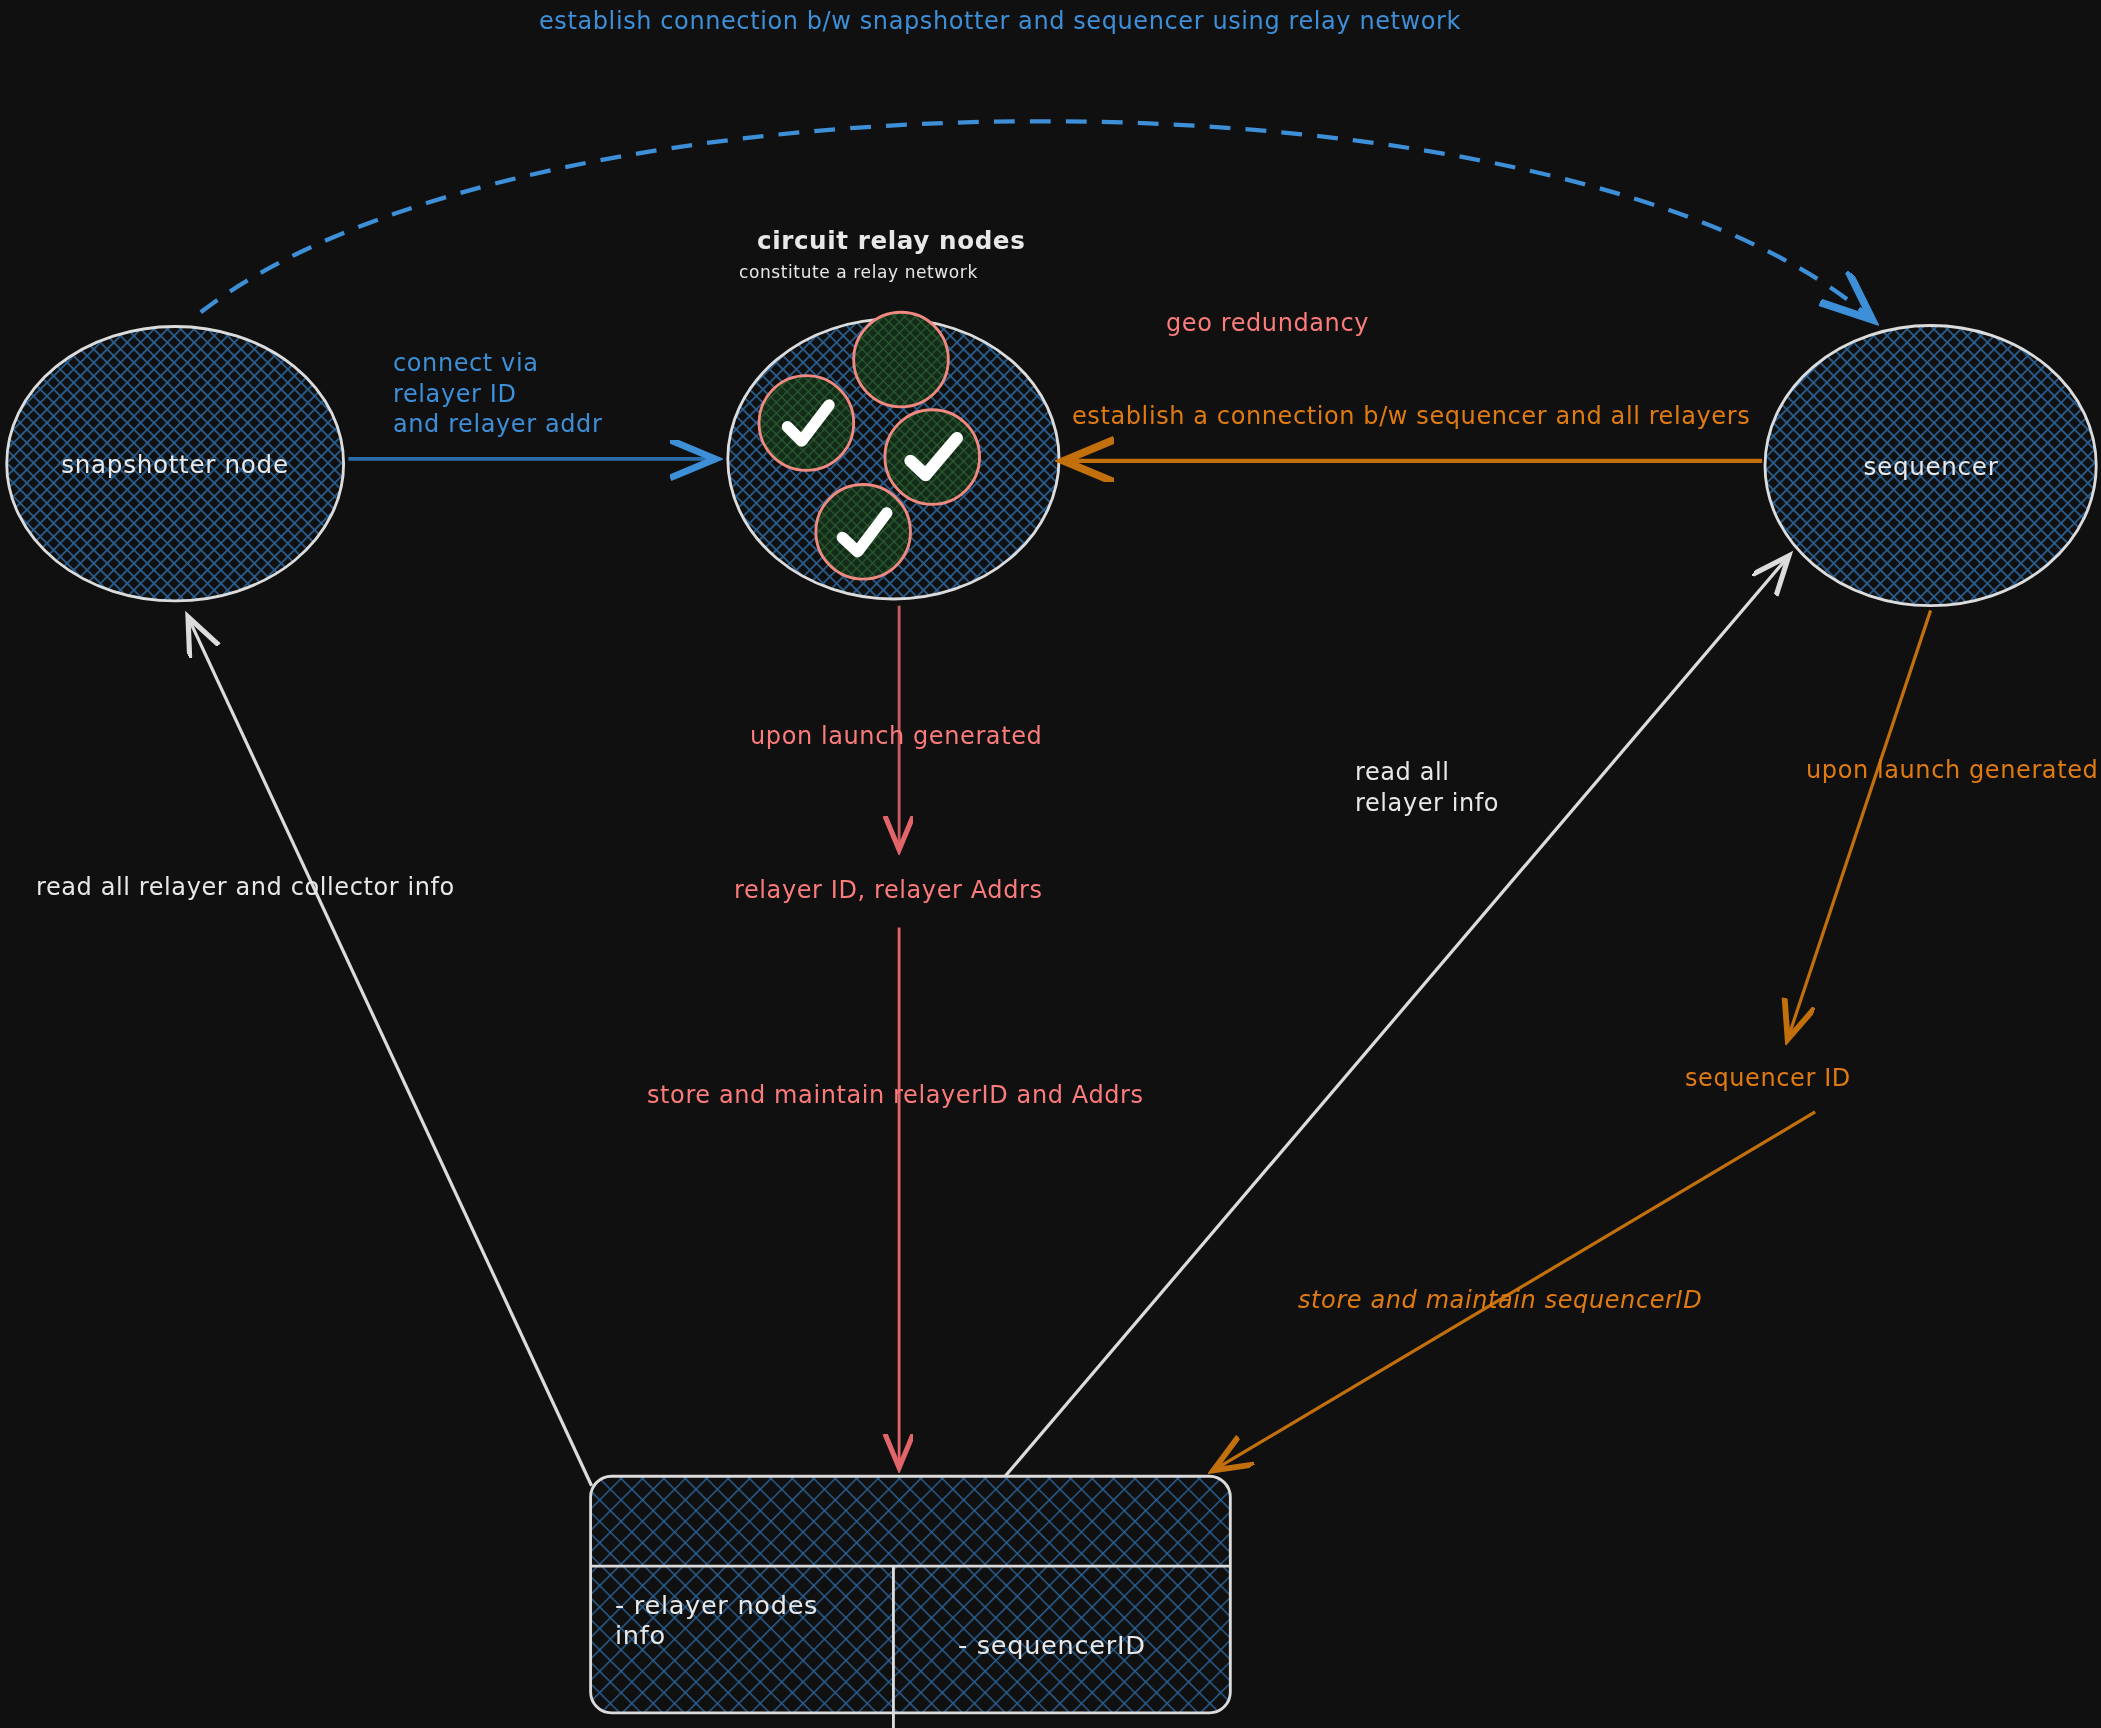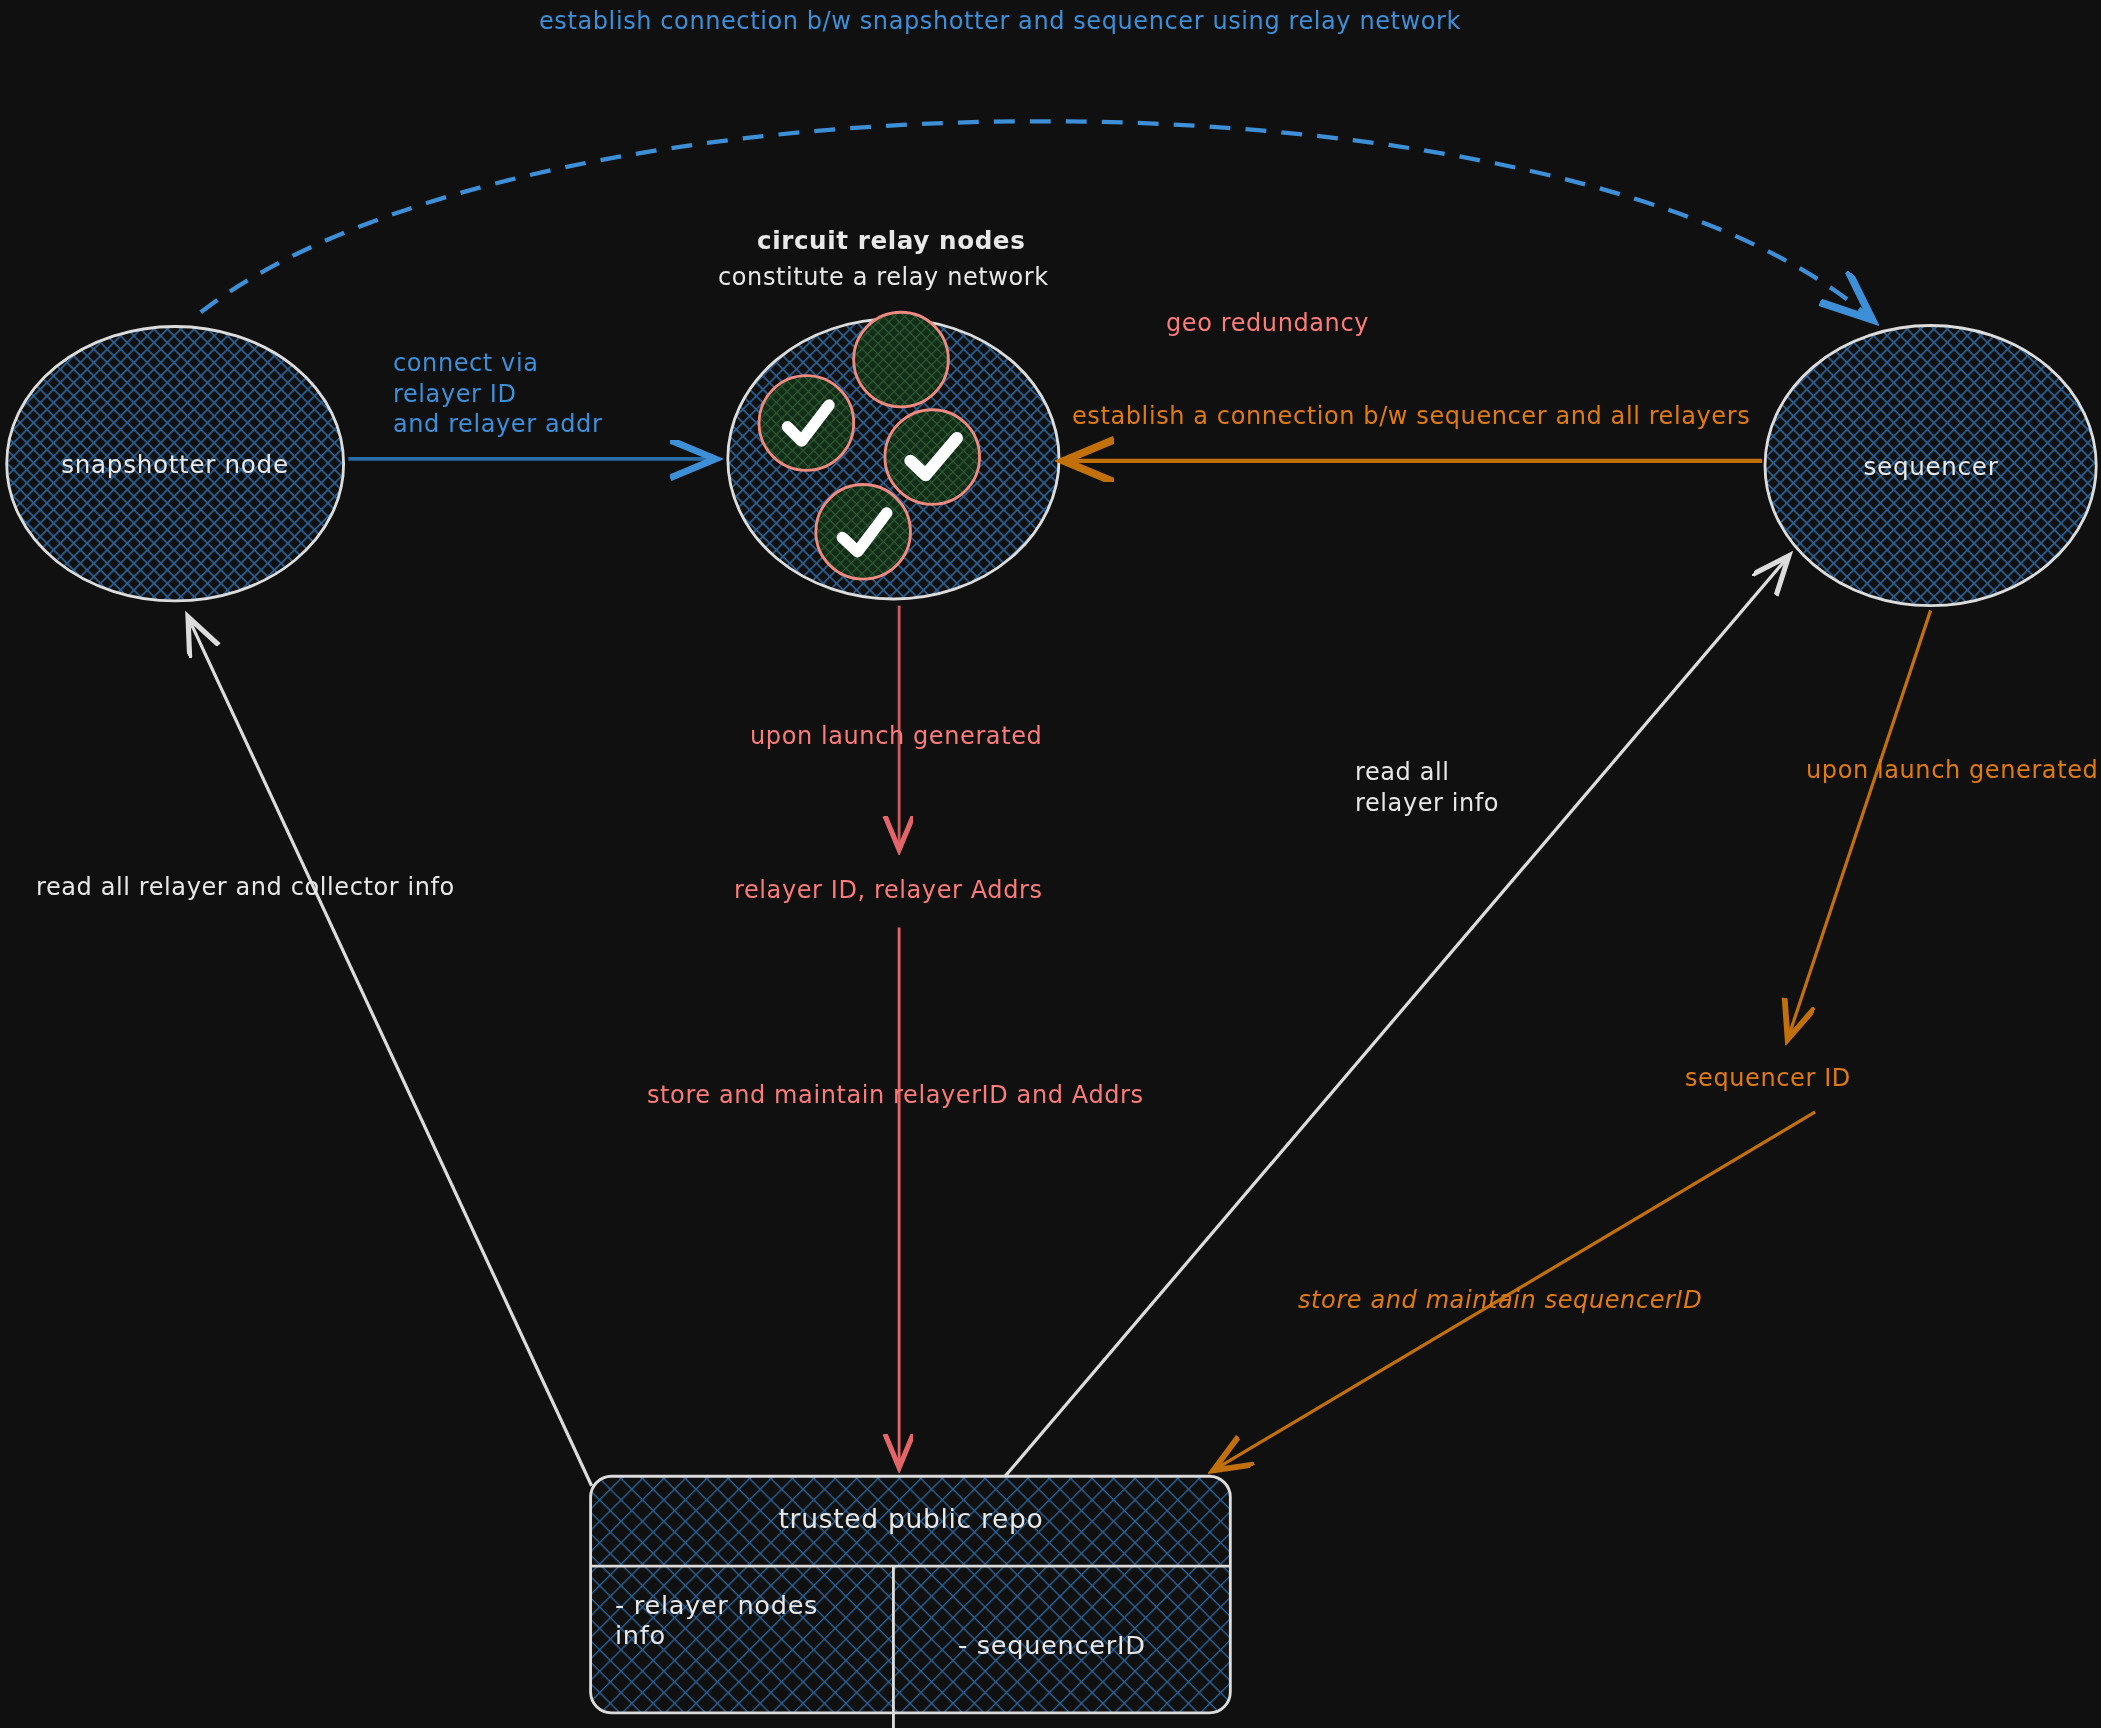--- a/index.html
+++ b/index.html
@@ -127,21 +127,21 @@
     </g>
   </svg>
 
   <div class="lbl c-blue" style="left:539px; top:5.7px; font-size:24px;">establish connection b/w snapshotter and sequencer using relay network</div>
 
   <div class="node-label" style="left:33px; top:450px; width:284px; font-size:24.6px;">snapshotter node</div>
 
   <div class="node-label" style="left:1789px; top:452px; width:284px; font-size:24.6px;">sequencer</div>
 
   <div class="lbl c-white" style="left:757px; top:225px; font-size:24.6px;font-weight:bold;">circuit relay nodes</div>
-  <div class="lbl c-white" style="left:718px; top:262px; font-size:24px;">constitute a relay network</div>
+  <div class="lbl c-white" style="left:739px; top:262px; font-size:17px;">constitute a relay network</div>
 
   <div class="lbl c-blue" style="left:379px; top:348px; font-size:24px;margin-left:14px;">connect via
 relayer ID
 and relayer addr</div>
 
   <div class="lbl c-pink" style="left:1166px; top:308px; font-size:24px;">geo redundancy</div>
 
   <div class="lbl c-orange" style="left:1072px; top:401px; font-size:24px;">establish a connection b/w sequencer and all relayers</div>
 
   <div class="lbl c-pink" style="left:750px; top:721px; font-size:24px;">upon launch generated</div>
@@ -154,21 +154,20 @@
 
   <div class="lbl c-white" style="left:1355px; top:757px; font-size:24px;">read all
 relayer info</div>
 
   <div class="lbl c-orange" style="left:1806px; top:755px; font-size:24px;">upon launch generated</div>
 
   <div class="lbl c-orange" style="left:1673px; top:1063px; font-size:24px;margin-left:12px;">sequencer ID</div>
 
   <div class="lbl c-orange" style="left:1298px; top:1285px; font-size:24px;font-style:italic;">store and maintain sequencerID</div>
 
-  <div class="node-label" style="left:591px; top:1503px; width:640px; font-size:26.5px;">trusted public repo</div>
 
   <div class="node-label" style="left:615px; top:1590px; width:274px; font-size:25.6px; text-align:left;">- relayer nodes
 info</div>
 
   <div class="node-label" style="left:958px; top:1590px; width:274px; font-size:25.6px; text-align:left;margin-top:40px;">- sequencerID</div>
 
 </div>
 
 
 </body></html>

